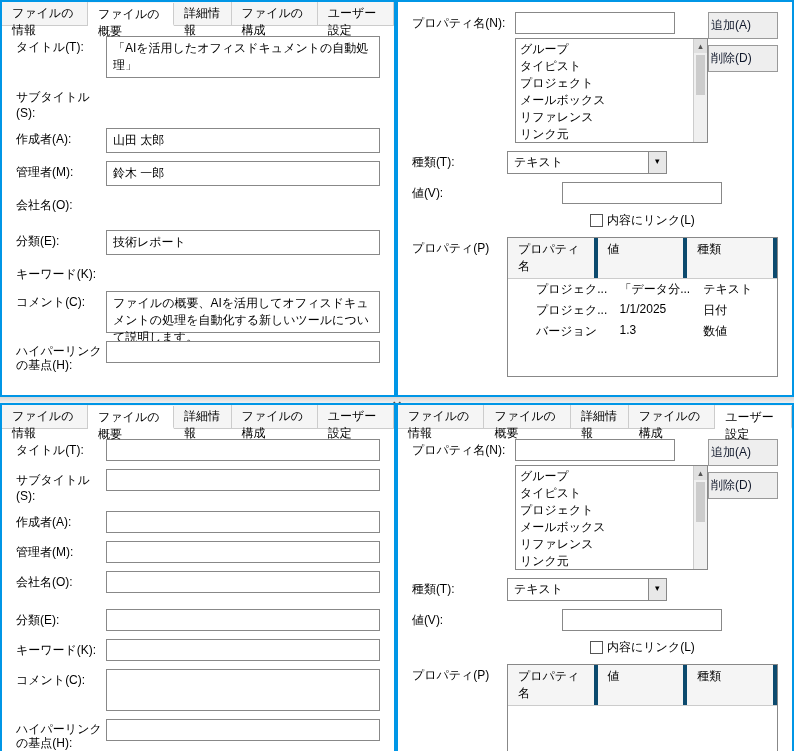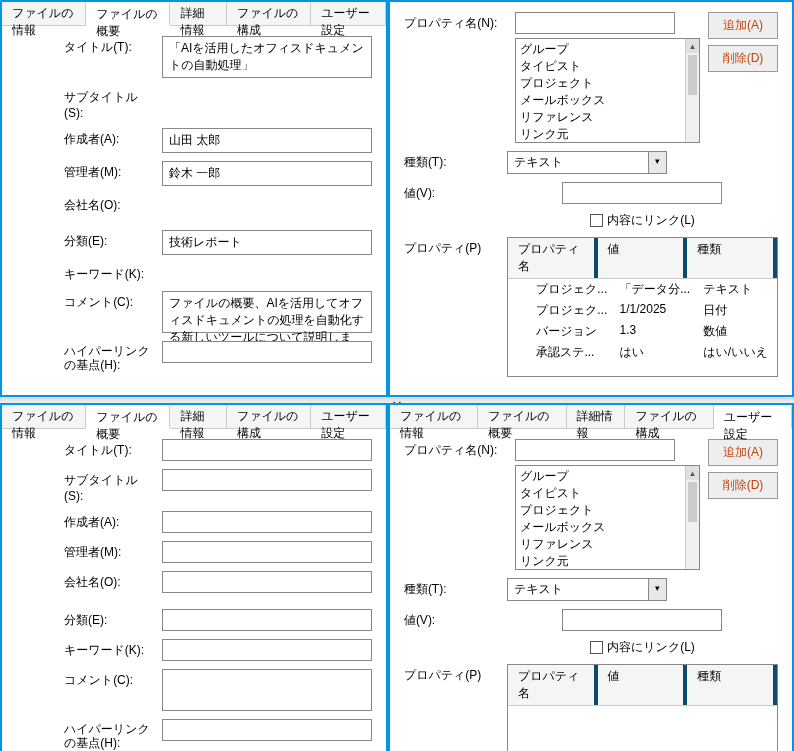--- a/index.html
+++ b/index.html
@@ -3,28 +3,28 @@
 <meta charset="utf-8">
 <style>
 * { box-sizing: border-box; margin: 0; padding: 0; font-family: "Yu Gothic UI", "Meiryo", sans-serif; font-size: 12px; }
 body { background: #fff; width: 794px; }
 .grid { display: grid; grid-template-columns: 1fr 1fr; grid-template-rows: auto auto; position: relative; }
 .panel { border: 2px solid #0096e6; background: #fff; position: relative; }
 .tabs { display: flex; background: #f5f5f5; border-bottom: 1px solid #ccc; height: 24px; }
 .tab { padding: 3px 10px; border-right: 1px solid #ccc; cursor: pointer; font-size: 12px; }
 .tab.active { background: #fff; border-bottom: 2px solid #fff; position: relative; top: 1px; }
 .content { padding: 10px 14px; }
-.row { display: flex; align-items: flex-start; margin-bottom: 8px; gap: 8px; }
-.lbl { width: 90px; padding-top: 3px; margin-left: 48px; }
+.row { display: flex; align-items: flex-start; margin-bottom: 8px; }
+.lbl { width: 90px; padding-top: 3px; }
 .lbl2 { width: 95px; padding-top: 3px; }
 .field { flex: 1; border: 1px solid #888; padding: 3px 6px; min-height: 22px; background: #fff; }
 .field.tall { height: 42px; }
 .rcol { flex: 1; padding-left: 8px; }
 .btncol { display: flex; flex-direction: column; gap: 6px; width: 70px; }
-.btn { background: #eee; border: 1px solid #999; padding: 4px 2px; text-align: center; color: #c2410c; cursor: pointer; }
+.btn { background: #eee; border: 1px solid #999; padding: 4px 2px; text-align: left; color: #0f172a; cursor: pointer; }
 .listbox { border: 1px solid #888; height: 105px; width: 100%; overflow: hidden; position: relative; background: #fff; }
 .listbox .items { padding: 2px 4px; }
 .listbox .scrollb { position: absolute; right: 0; top: 0; bottom: 0; width: 14px; background: #f0f0f0; border-left: 1px solid #ccc; }
 .listbox .scrollb .thumb { background: #ccc; height: 40px; margin: 2px; }
 .listbox .scrollb .arrow { height: 14px; background: #e0e0e0; text-align: center; line-height: 14px; font-size: 9px; color: #555; }
 .dropdown { display: flex; border: 1px solid #888; width: 160px; }
 .dropdown .txt { flex: 1; padding: 2px 6px; }
 .dropdown .arr { width: 18px; background: #e8e8e8; border-left: 1px solid #888; text-align: center; font-size: 9px; line-height: 18px; }
 .valrow { display: flex; gap: 8px; align-items: center; flex-direction: column; }
 .chk { display: flex; align-items: center; gap: 4px; }
@@ -148,25 +148,20 @@
     <div class="prow">
               <div class="indent">プロジェク...</div>
               <div>1/1/2025</div>
               <div>日付</div>
             </div>
     <div class="prow">
               <div class="indent">バージョン</div>
               <div>1.3</div>
               <div>数値</div>
             </div>
-    <div class="prow">
-              <div class="indent">承認ステ...</div>
-              <div>はい</div>
-              <div>はい/いいえ</div>
-            </div>
    </div>
   </div>
  </div>
 </div>
 
 <div class="separator">
       <span class="v">⌄</span>
     </div>
 
 <div class="panel">

